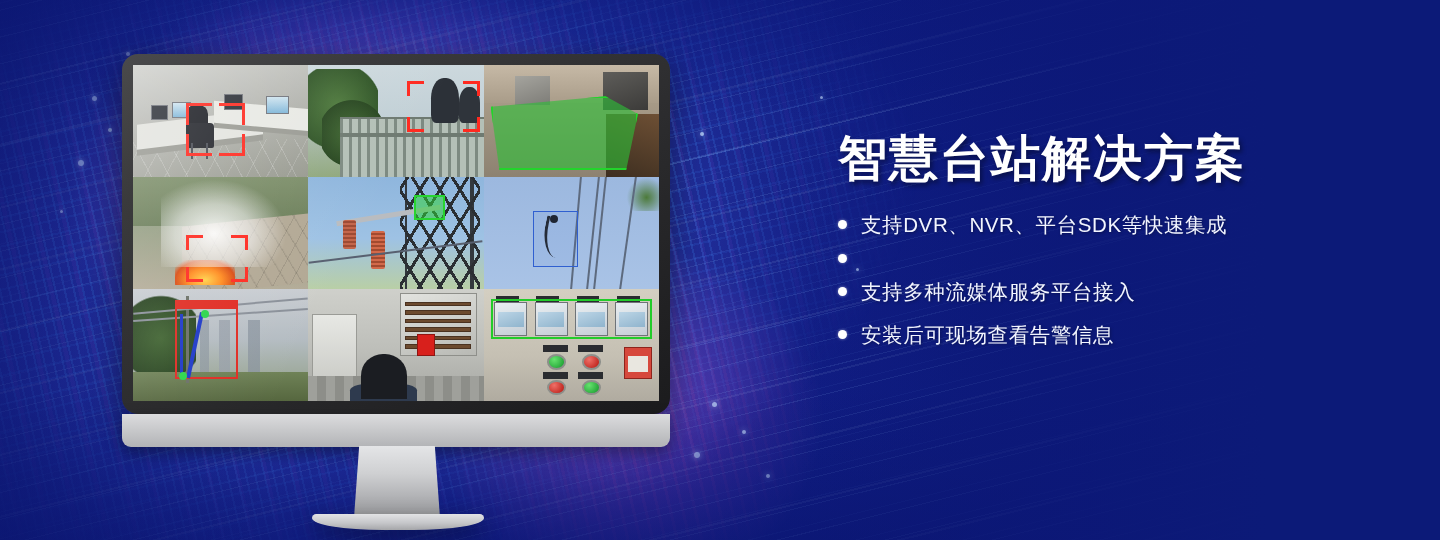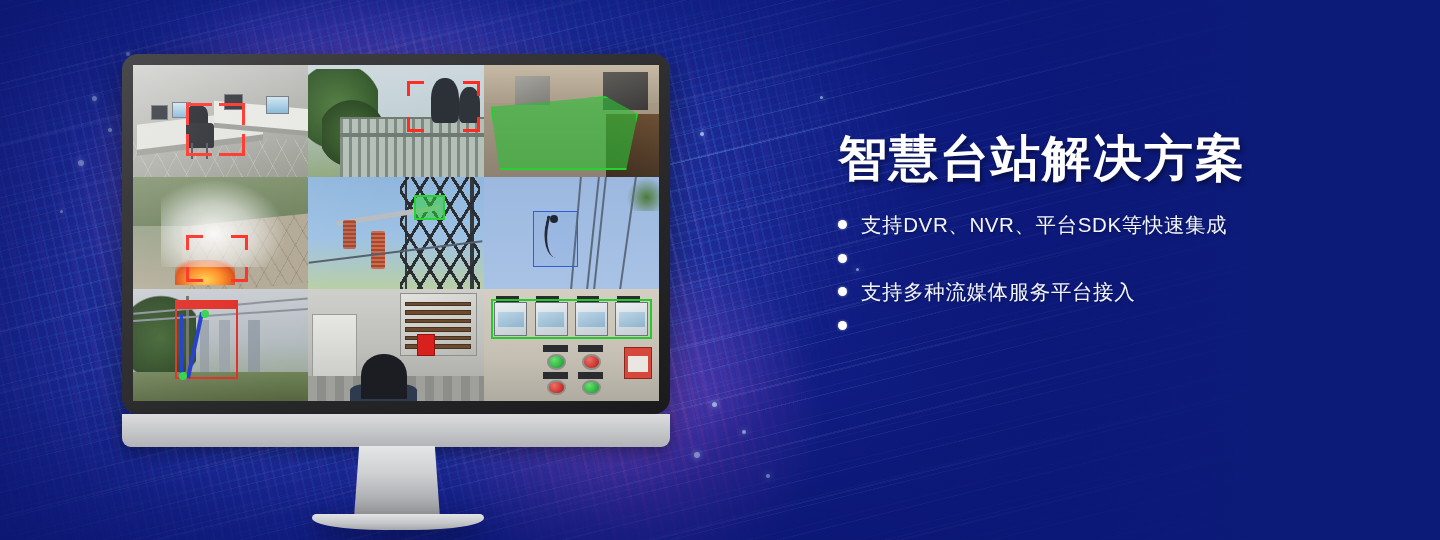--- a/index.html
+++ b/index.html
@@ -464,17 +464,18 @@
       </li>
       <li class="feature-item">
         <span class="dot"></span>
       </li>
       <li class="feature-item">
         <span class="dot"></span>
         <span class="feature-text">支持多种流媒体服务平台接入</span>
       </li>
       <li class="feature-item">
         <span class="dot"></span>
+        <span class="feature-text">安装后可现场查看告警信息</span>
       </li>
     </ul>
   </div>
 
 </div>
 
 </body></html>

